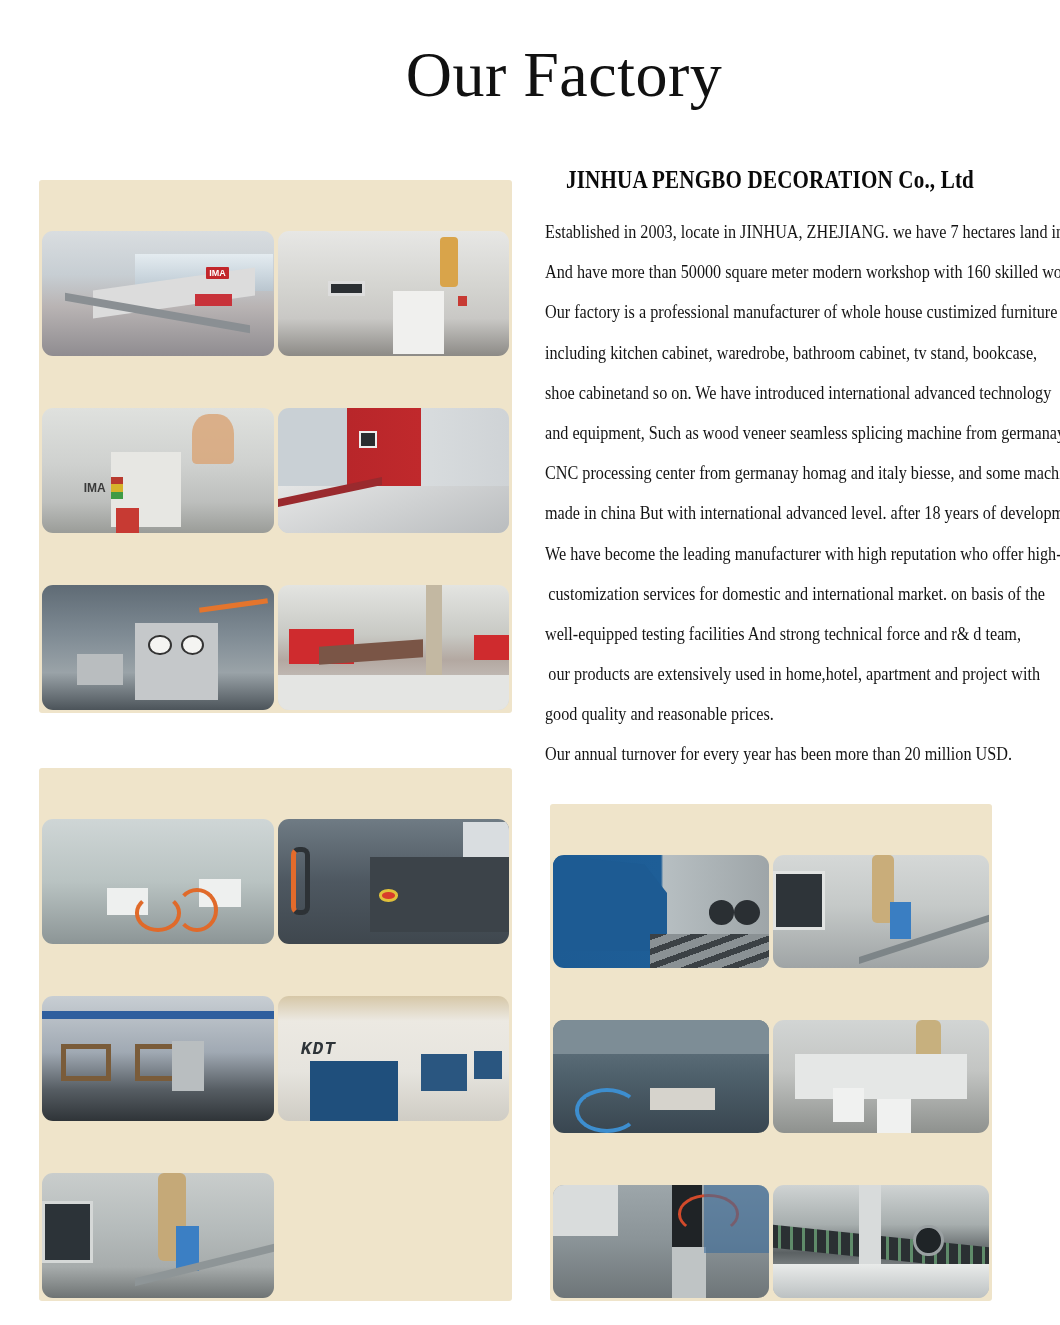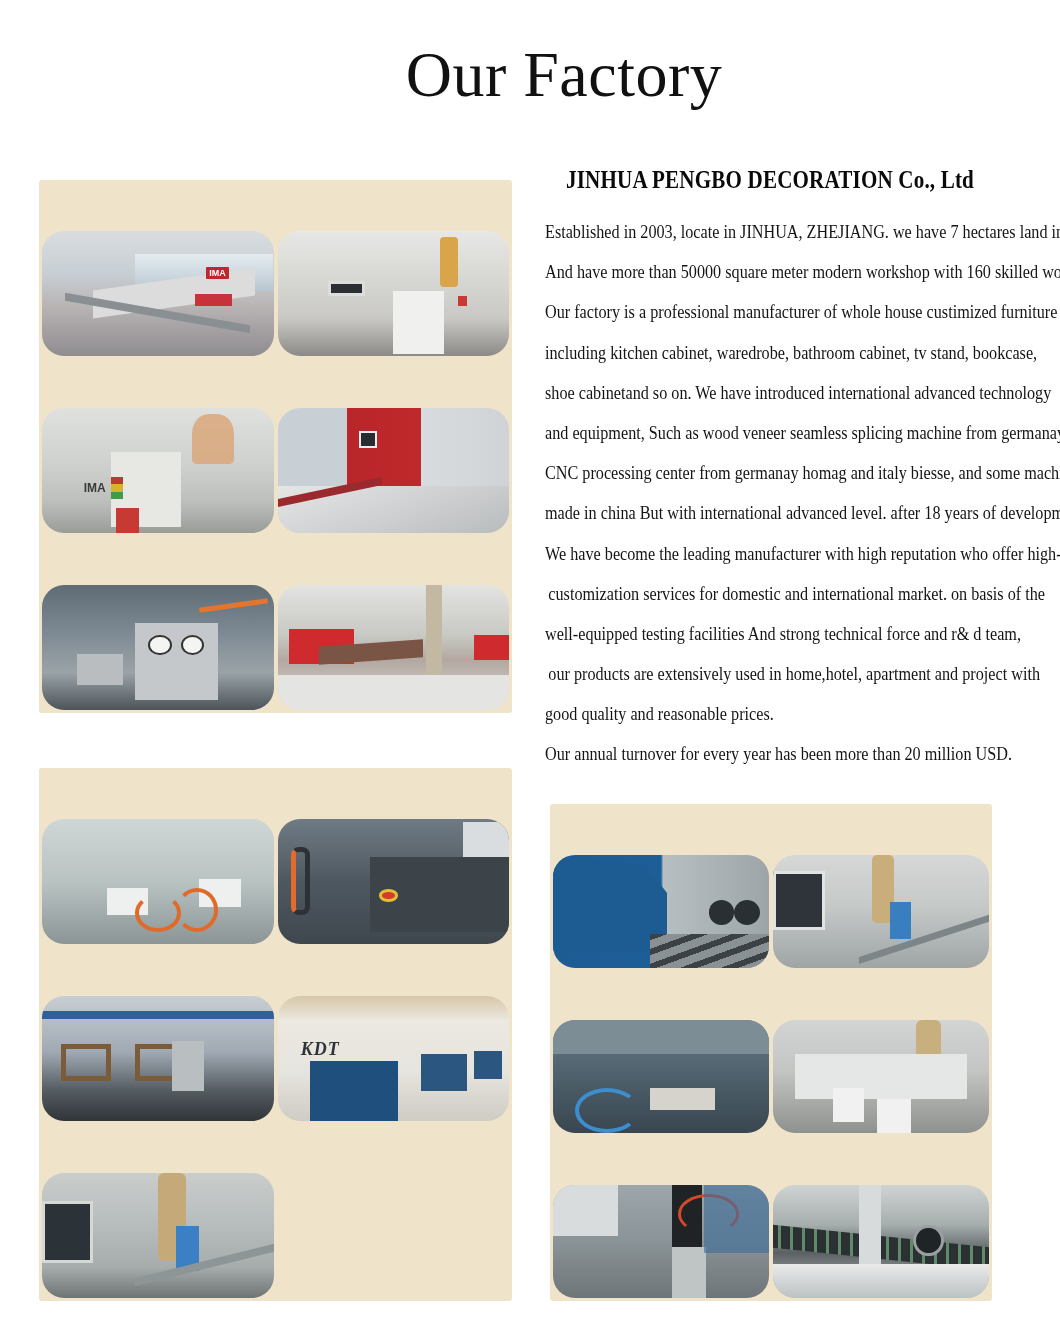--- a/index.html
+++ b/index.html
@@ -26,21 +26,21 @@
   .line.indent { padding-left:4px; }
 
   .collage {
     position:absolute; background:#efe4ca; border-radius:3px;
     display:grid; padding:3px; gap:4px;
   }
   .c1 { left:39px; top:180px; width:473px; height:533px; grid-template-columns:1fr 1fr; grid-template-rows:1fr 1fr 1fr; }
   .c2 { left:39px; top:768px; width:473px; height:533px; grid-template-columns:1fr 1fr; grid-template-rows:1fr 1fr 1fr; }
   .c3 { left:550px; top:804px; width:442px; height:497px; grid-template-columns:1fr 1fr; grid-template-rows:1fr 1fr 1fr; }
 
-  .photo { border-radius:22px; overflow:hidden; position:relative;margin-top:48px; }
+  .photo { border-radius:11px; overflow:hidden; position:relative;margin-top:48px; }
   .photo .shape { position:absolute; }
 
   
   .p-edgebander-hall { background:
       linear-gradient(160deg, rgba(255,255,255,0.0) 40%, rgba(0,0,0,0) 41%),
       linear-gradient(180deg,#d9dde0 0%,#c7ced3 35%,#b9b4b4 60%,#8f8c90 100%); }
   .p-control-station { background:linear-gradient(180deg,#e7e7e5 0%,#d4d4d0 45%,#c9c8c5 70%,#8c8a86 100%); }
   .p-air-unit { background:linear-gradient(180deg,#dfe1de 0%,#cfd1cf 45%,#bdbfbd 75%,#9a9c98 100%); }
   .p-red-machine { background:linear-gradient(90deg,#c9d0d5 0%,#c9d0d5 30%,#b8262a 30%,#c0292c 62%,#d8dcde 62%,#cfd3d6 100%); }
   .p-pneumatic { background:linear-gradient(180deg,#5f6b75 0%,#7f8b94 40%,#9aa3a8 70%,#4c545a 100%); }
@@ -60,21 +60,21 @@
   .p-valve-block { background:linear-gradient(180deg,#6a7c87 0%,#4e606b 50%,#394650 100%); }
   .p-hall-machines { background:linear-gradient(180deg,#d2d5d4 0%,#c3c5c3 45%,#8e918e 100%); }
   .p-drill-column { background:linear-gradient(180deg,#9da6aa 0%,#8a9397 50%,#6e7578 100%); }
   .p-roller-table { background:linear-gradient(180deg,#cfd3d3 0%,#a7aeae 35%,#5b6163 60%,#c7cccd 100%); }
 
   .label-badge {
     position:absolute; font-family:"Liberation Sans", sans-serif; font-weight:bold;
     font-size:9px; color:#fff; background:#c2262b; padding:1px 3px; border-radius:1px;
   }
   .kdt-logo {
-    position:absolute; font-family:Liberation Serif, serif; font-weight:bold; font-style:italic;
+    position:absolute; font-family:Liberation Mono, monospace; font-weight:bold; font-style:italic;
     font-size:18px; color:#2e3438; letter-spacing:1px;
   }
   .ima-logo {
     position:absolute; font-family:"Liberation Sans", sans-serif; font-weight:bold;
     font-size:12px; color:#3a3a3a;
   }
 </style>
 </head>
 <body>
 

